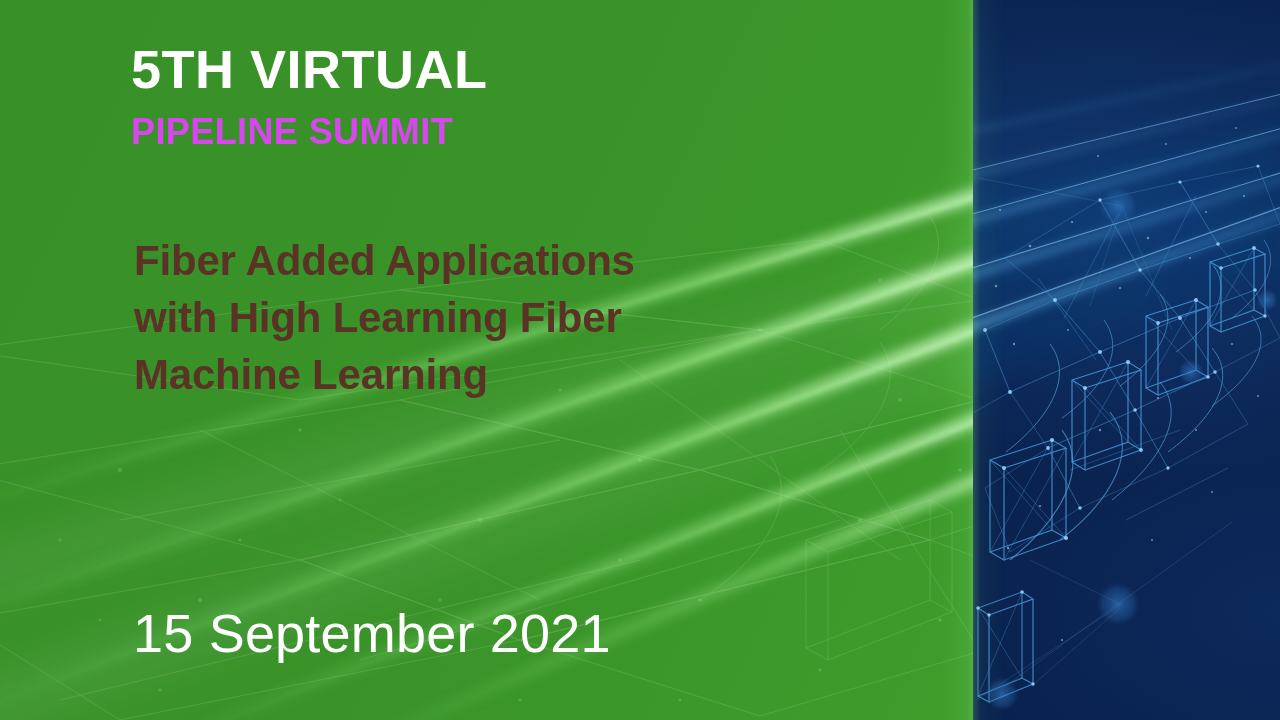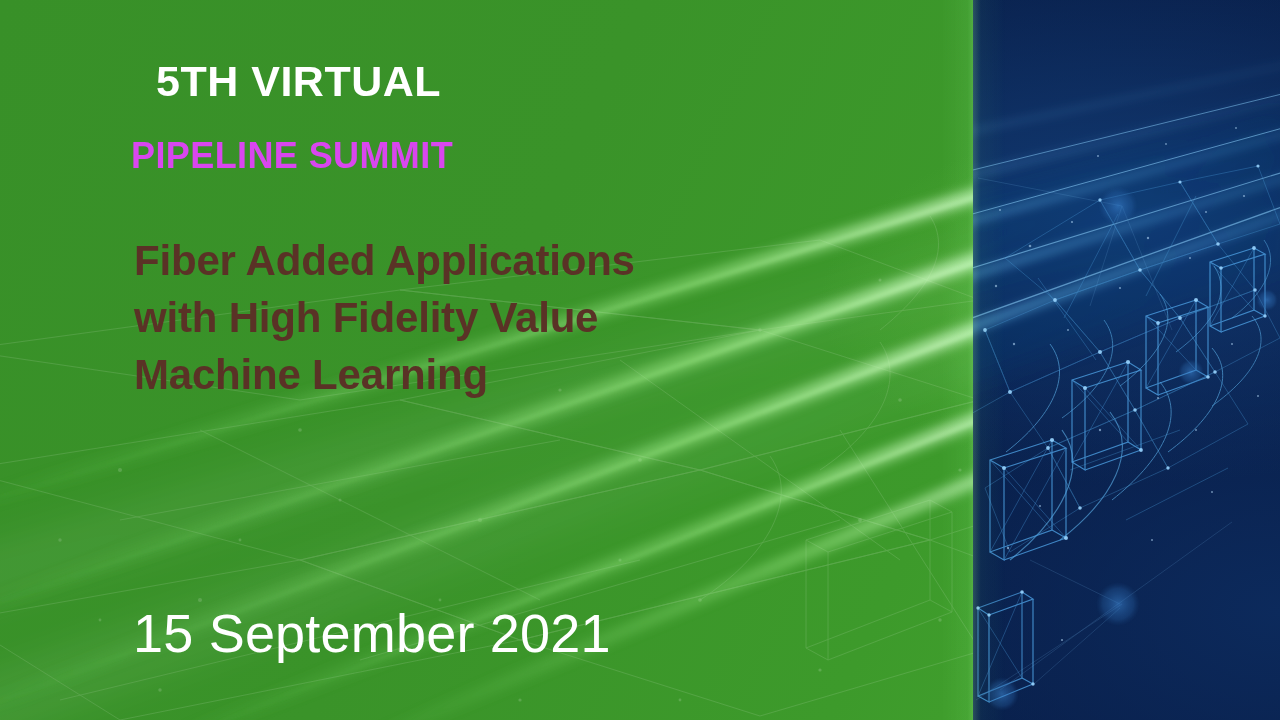--- a/index.html
+++ b/index.html
@@ -93,27 +93,27 @@
     position: absolute;
     inset: 0;
   }
 
   .title-block {
     position: absolute;
     left: 131px;
     top: 36px;
   }
   .title-line1 {
-    font-size: 43px;
+    font-size: 54px;
     font-weight: bold;
     color: #ffffff;
     letter-spacing: 0.5px;
     line-height: 66px;
     white-space: nowrap;
-    margin: 12px;
+    margin: 0;
     text-align: right;
   }
   .title-line2 {
     font-size: 36px;
     font-weight: bold;
     color: #d946ef;
     letter-spacing: 0.4px;
     line-height: 52px;
     white-space: nowrap;
     margin: 0;
@@ -465,21 +465,21 @@
 
   <div class="text-layer">
 
     <div class="title-block">
       <div class="title-line1">5TH VIRTUAL</div>
       <div class="title-line2">PIPELINE SUMMIT</div>
     </div>
 
     <div class="subtitle-block">
       <div class="subtitle-line">Fiber Added Applications</div>
-      <div class="subtitle-line">with High Fidelity Value</div>
+      <div class="subtitle-line">with High Learning Fiber</div>
       <div class="subtitle-line">Machine Learning</div>
     </div>
 
     <div class="date-block">
       <div class="date-text">15 September 2021</div>
     </div>
 
   </div>
 </div>
 

